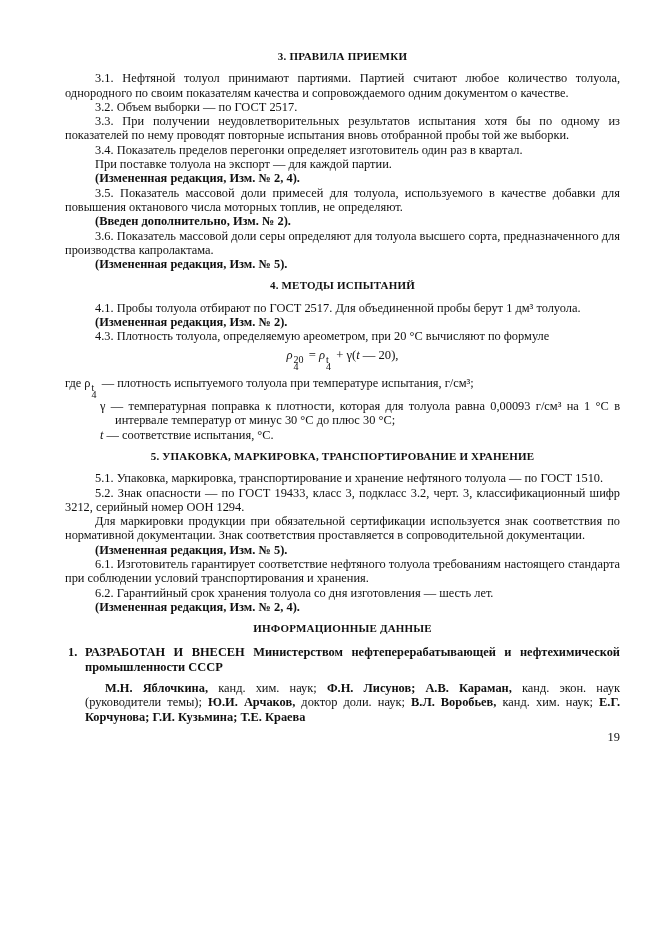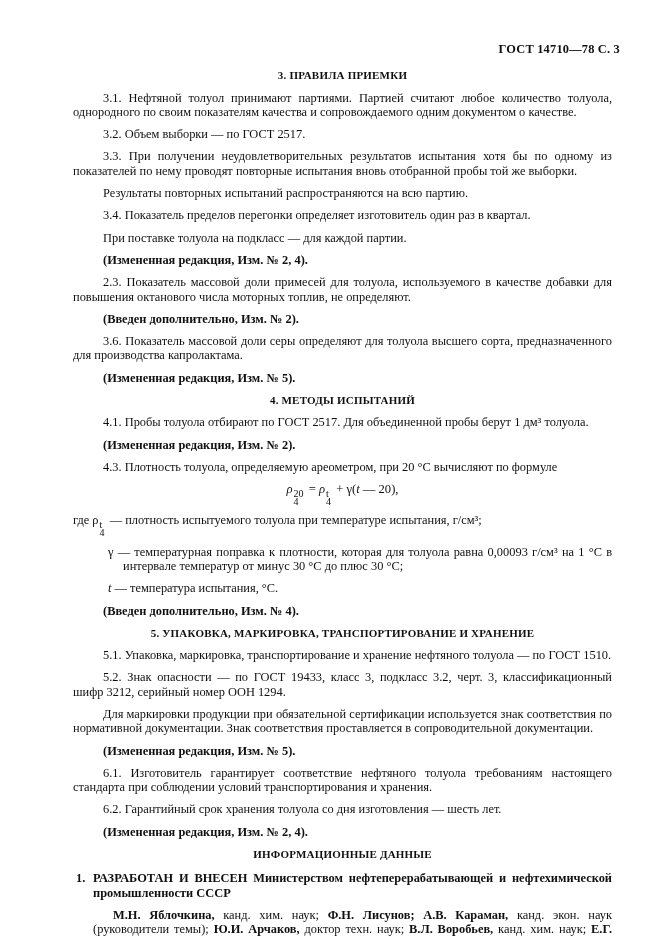--- a/index.html
+++ b/index.html
@@ -22,21 +22,21 @@
     margin-bottom: 12px;
     letter-spacing: 0.2px;
   }
   h2.sec {
     font-size: 11px;
     font-weight: bold;
     text-align: center;
     margin: 7px 0 8px 0;
     letter-spacing: 0.2px;
   }
-  p { margin: 8px; text-align: justify; }
+  p { margin: 0; text-align: justify; }
   .ind { text-indent: 30px; }
   .b { font-weight: bold; }
   .formula {
     text-align: center;
     margin: 4px 0 5px 0;
     font-size: 12.6px;
   }
   .greek { font-style: italic; }
   .ss {
     display: inline-flex;
@@ -56,33 +56,29 @@
   .devs { padding-left: 20px; text-indent: 20px; margin-top: 7px; }
   .page-number { text-align: right; margin-top: 6px; }
   i { font-style: italic; }
   sub.c8 { font-size: 8.3px; }
 </style>
 </head>
 <body>
 
 <div class="page">
 
-  <div class="doc-header">
-    <span>ГОСТ 14710—78 С. 3</span>
-  </div>
 
   <h2 class="sec">3. ПРАВИЛА ПРИЕМКИ</h2>
   <p class="ind">3.1. Нефтяной толуол принимают партиями. Партией считают любое количество толуола, однородного по своим показателям качества и сопровождаемого одним документом о качестве.</p>
   <p class="ind">3.2. Объем выборки — по ГОСТ 2517.</p>
   <p class="ind">3.3. При получении неудовлетворительных результатов испытания хотя бы по одному из показателей по нему проводят повторные испытания вновь отобранной пробы той же выборки.</p>
-  <p class="ind">Результаты повторных испытаний распространяются на всю партию.</p>
   <p class="ind">3.4. Показатель пределов перегонки определяет изготовитель один раз в квартал.</p>
-  <p class="ind">При поставке толуола на подкласс — для каждой партии.</p>
+  <p class="ind">При поставке толуола на экспорт — для каждой партии.</p>
   <p class="ind b">(Измененная редакция, Изм. № 2, 4).</p>
-  <p class="ind">2.3. Показатель массовой доли примесей для толуола, используемого в качестве добавки для повышения октанового числа моторных топлив, не определяют.</p>
+  <p class="ind">3.5. Показатель массовой доли примесей для толуола, используемого в качестве добавки для повышения октанового числа моторных топлив, не определяют.</p>
   <p class="ind b">(Введен дополнительно, Изм. № 2).</p>
   <p class="ind">3.6. Показатель массовой доли серы определяют для толуола высшего сорта, предназначенного для производства капролактама.</p>
   <p class="ind b">(Измененная редакция, Изм. № 5).</p>
 
   <h2 class="sec">4. МЕТОДЫ ИСПЫТАНИЙ</h2>
   <p class="ind">4.1. Пробы толуола отбирают по ГОСТ 2517. Для объединенной пробы берут 1 дм³ толуола.</p>
   <p class="ind b">(Измененная редакция, Изм. № 2).</p>
   <p class="ind">4.3. Плотность толуола, определяемую ареометром, при 20 °С вычисляют по формуле</p>
 
   <div class="formula"><span class="greek">ρ</span><span class="ss">
@@ -91,32 +87,31 @@
       </span><span> = </span><span class="greek">ρ</span><span class="ss">
         <span class="t">t</span>
         <span class="t">4</span>
       </span><span> + γ(</span><i>t</i><span> — 20),</span></div>
 
   <p><span>где ρ</span><span class="ss">
         <span class="t">t</span>
         <span class="t">4</span>
       </span><span> — плотность испытуемого толуола при температуре испытания, г/см³;</span></p>
   <p class="hang-gamma">γ — температурная поправка к плотности, которая для толуола равна 0,00093 г/см³ на 1 °С в интервале температур от минус 30 °С до плюс 30 °С;</p>
-  <p class="hang-t"><i>t</i><span> — температура испытания, °С.</span></p>
-  <p class="ind b">(Введен дополнительно, Изм. № 4).</p>
+  <p class="hang-t"><i>t</i><span> — соответствие испытания, °С.</span></p>
 
   <h2 class="sec">5. УПАКОВКА, МАРКИРОВКА, ТРАНСПОРТИРОВАНИЕ И ХРАНЕНИЕ</h2>
   <p class="ind">5.1. Упаковка, маркировка, транспортирование и хранение нефтяного толуола — по ГОСТ 1510.</p>
   <p class="ind">5.2. Знак опасности — по ГОСТ 19433, класс 3, подкласс 3.2, черт. 3, классификационный шифр 3212, серийный номер ООН 1294.</p>
   <p class="ind">Для маркировки продукции при обязательной сертификации используется знак соответствия по нормативной документации. Знак соответствия проставляется в сопроводительной документации.</p>
   <p class="ind b">(Измененная редакция, Изм. № 5).</p>
 
   <p class="ind">6.1. Изготовитель гарантирует соответствие нефтяного толуола требованиям настоящего стандарта при соблюдении условий транспортирования и хранения.</p>
   <p class="ind">6.2. Гарантийный срок хранения толуола со дня изготовления — шесть лет.</p>
   <p class="ind b">(Измененная редакция, Изм. № 2, 4).</p>
 
   <h2 class="sec">ИНФОРМАЦИОННЫЕ ДАННЫЕ</h2>
   <p class="info-item"><span class="num">1.</span><span>РАЗРАБОТАН И ВНЕСЕН Министерством нефтеперерабатывающей и нефтехимической промышленности СССР</span></p>
-  <p class="devs"><span class="b">М.Н. Яблочкина,</span><span> канд. хим. наук; </span><span class="b">Ф.Н. Лисунов; А.В. Караман,</span><span> канд. экон. наук (руководители темы); </span><span class="b">Ю.И. Арчаков,</span><span> доктор техн. наук; </span><span class="b">В.Л. Воробьев,</span><span> канд. хим. наук; </span><span class="b">Е.Г. Корчунова; Г.И. Кузьмина; Т.Е. Краева</span></p>
+  <p class="devs"><span class="b">М.Н. Яблочкина,</span><span> канд. хим. наук; </span><span class="b">Ф.Н. Лисунов; А.В. Караман,</span><span> канд. экон. наук (руководители темы); </span><span class="b">Ю.И. Арчаков,</span><span> доктор доли. наук; </span><span class="b">В.Л. Воробьев,</span><span> канд. хим. наук; </span><span class="b">Е.Г. Корчунова; Г.И. Кузьмина; Т.Е. Краева</span></p>
 
   <div class="page-number">19</div>
 
 </div>
 
 </body></html>

